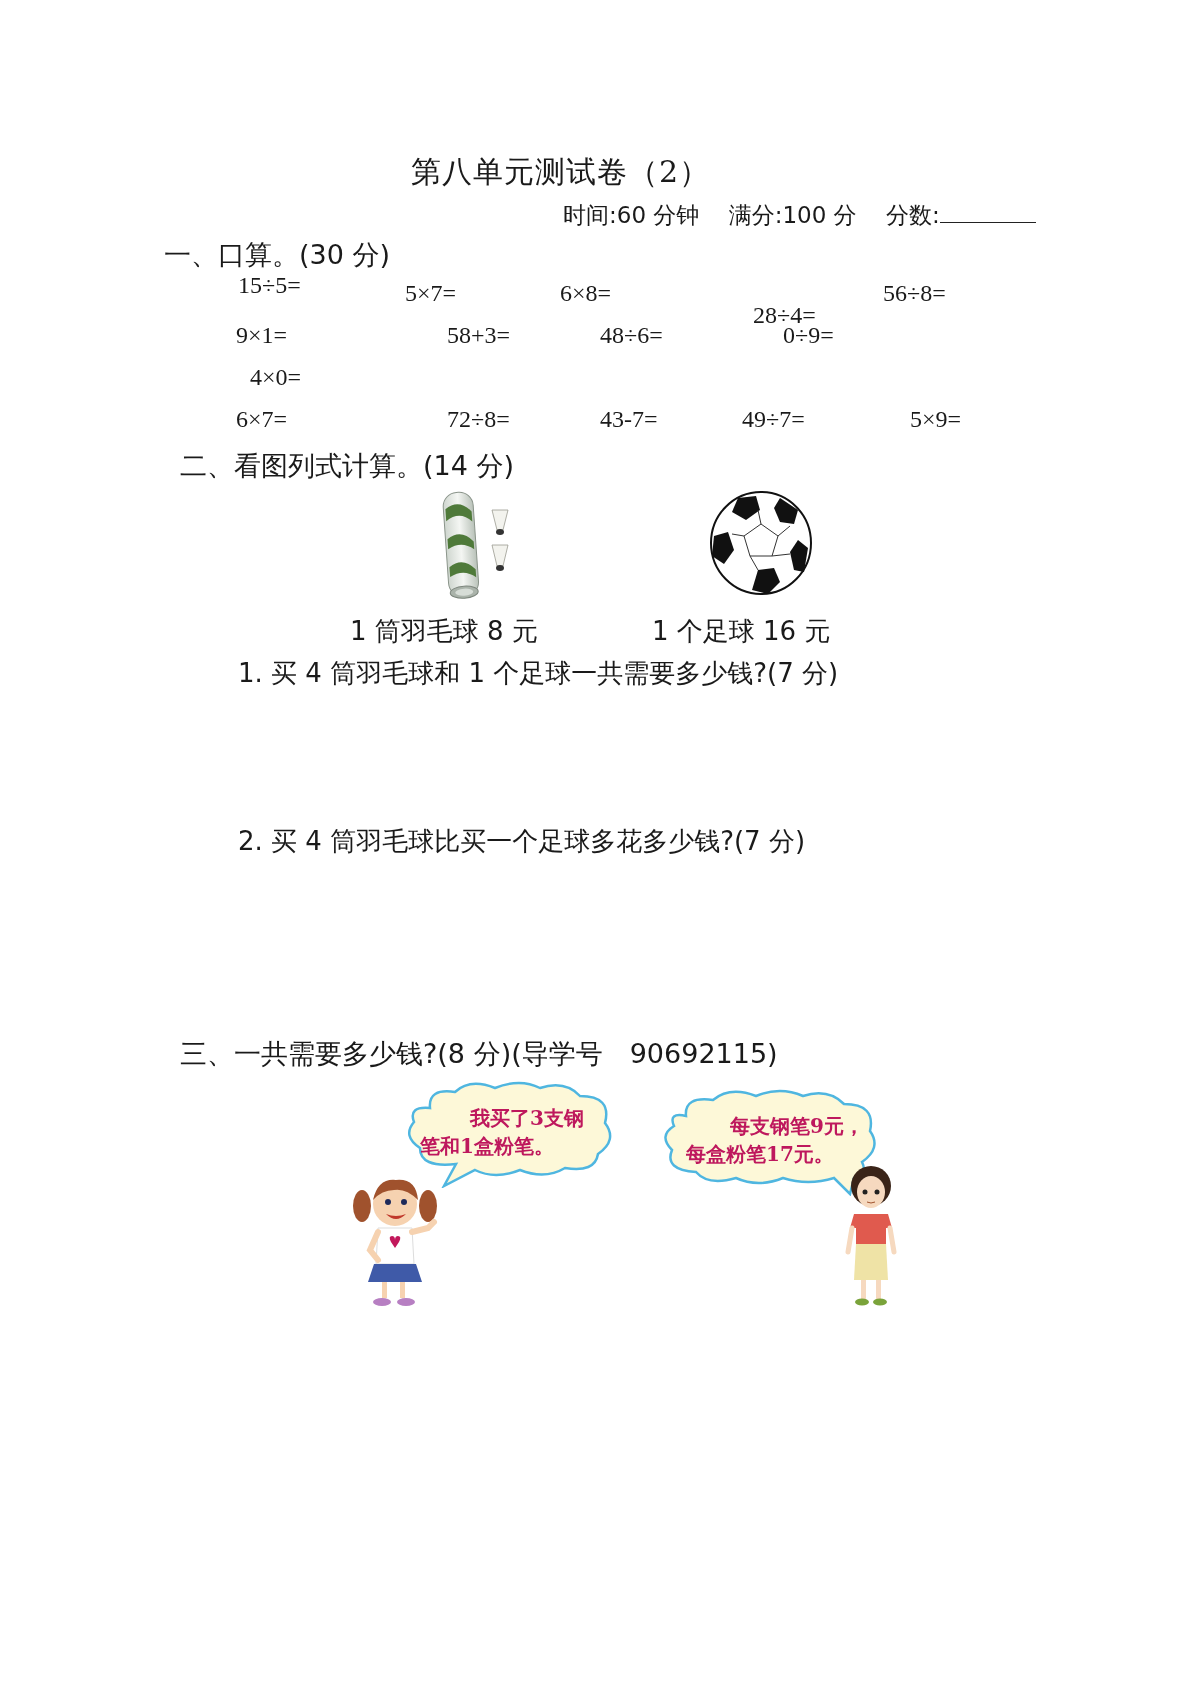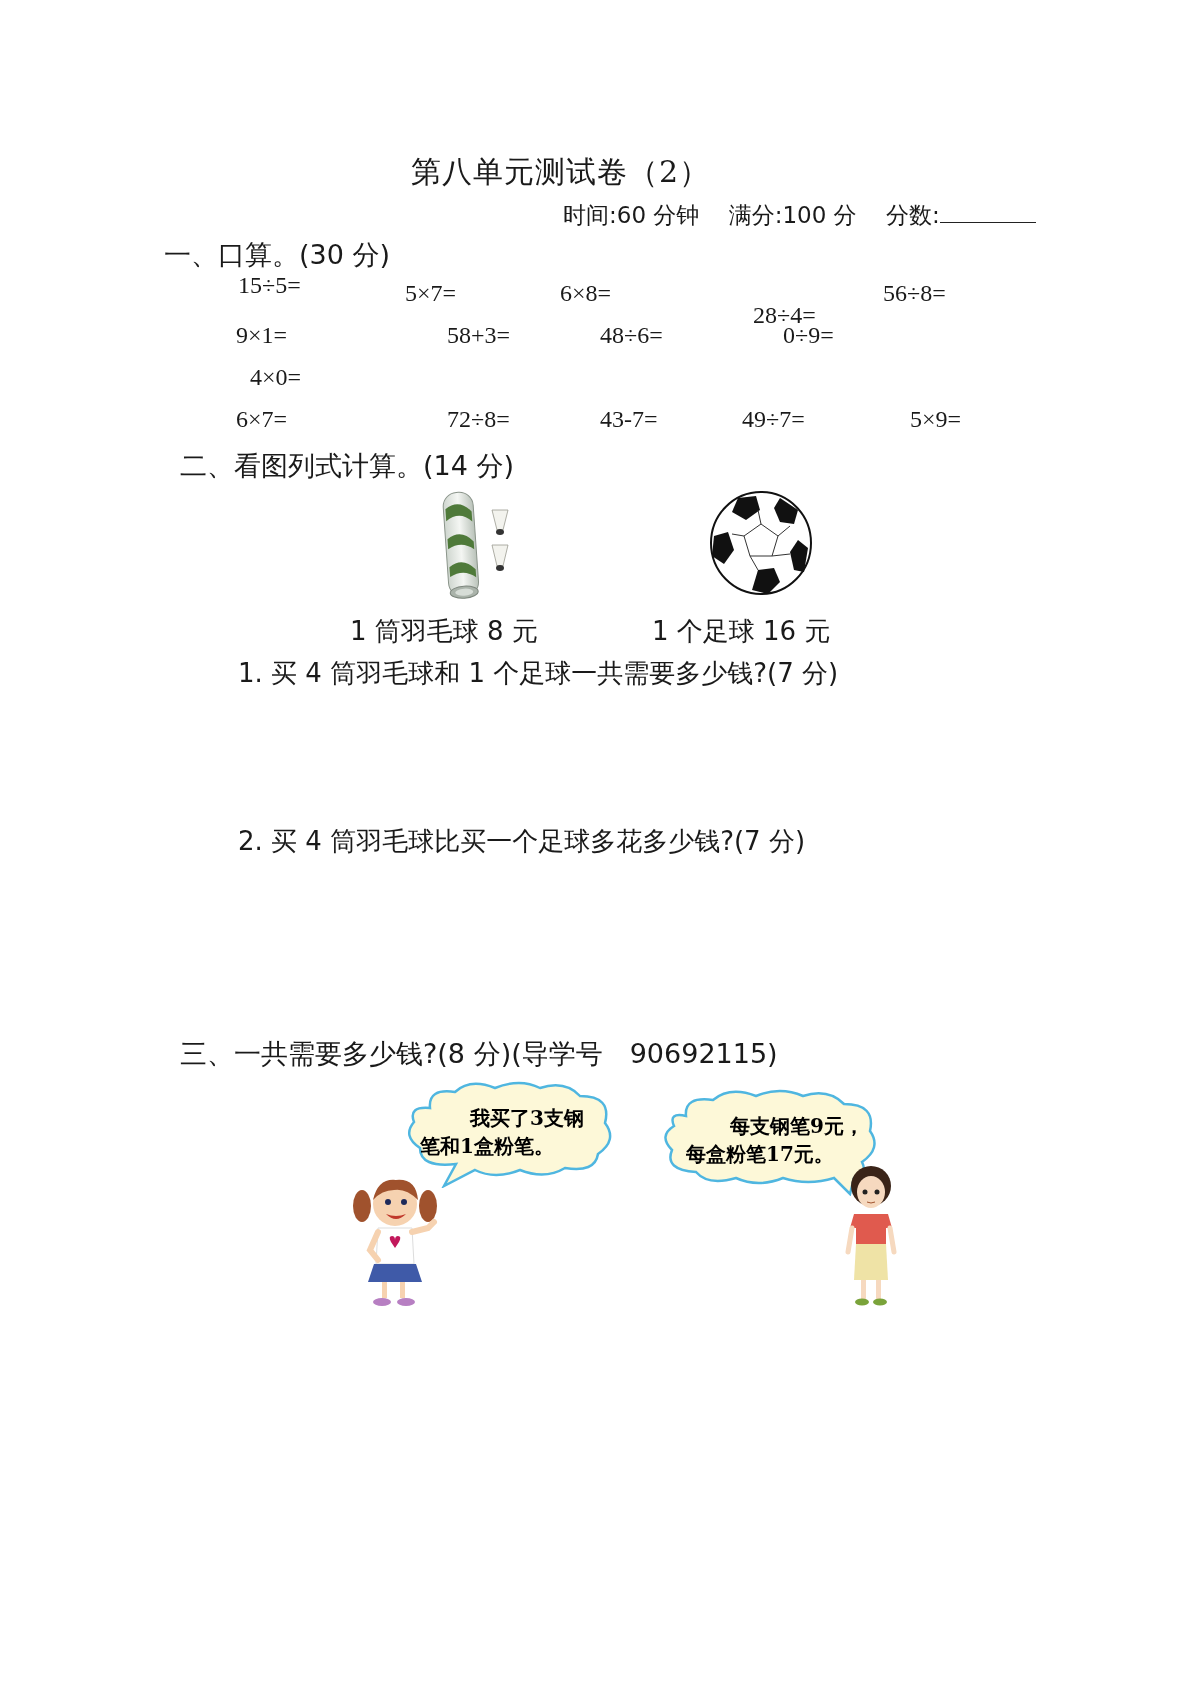--- a/index.html
+++ b/index.html
@@ -7,21 +7,21 @@
            font-family:"DejaVu Sans","Liberation Sans",sans-serif; color:#1a1a1a; }
     .abs { position:absolute; white-space:nowrap; }
     .title { left:0; width:1121px; top:152px; text-align:center; font-size:30px; font-family:"DejaVu Serif","Liberation Serif",serif; letter-spacing:1px; }
     .meta { left:563px; top:200px; font-size:23px; }
     .meta span.gap { display:inline-block; width:22px; }
     .blank { display:inline-block; width:96px; border-bottom:1.5px solid #222; height:22px; vertical-align:baseline; }
     .h2 { font-size:27px; }
     .eq { font-size:24px; font-family:"Liberation Serif","DejaVu Serif",serif; }
     .caption { font-size:26px; }
     .q { font-size:26px; }
-    .bubble-text { font-family:"DejaVu Serif","Liberation Serif",serif; font-size:20px; font-weight:bold; color:#000000; line-height:28px; }
+    .bubble-text { font-family:"DejaVu Serif","Liberation Serif",serif; font-size:20px; font-weight:bold; color:#be185d; line-height:28px; }
   </style>
 </head>
 <body>
 
 <div class="abs title">第八单元测试卷（2）</div>
 <div class="abs meta">
   <span>时间:60 分钟</span><span class="gap"></span>
   <span>满分:100 分</span><span class="gap"></span>
   <span>分数:</span><span class="blank"></span>
 </div>

